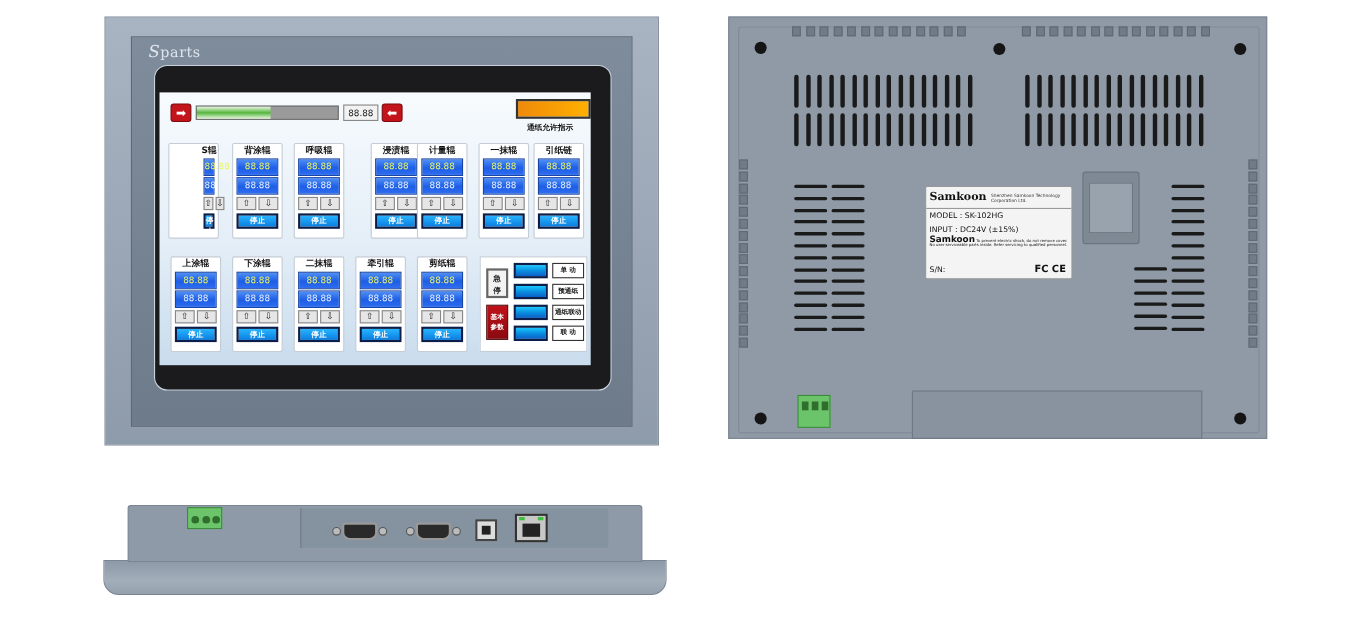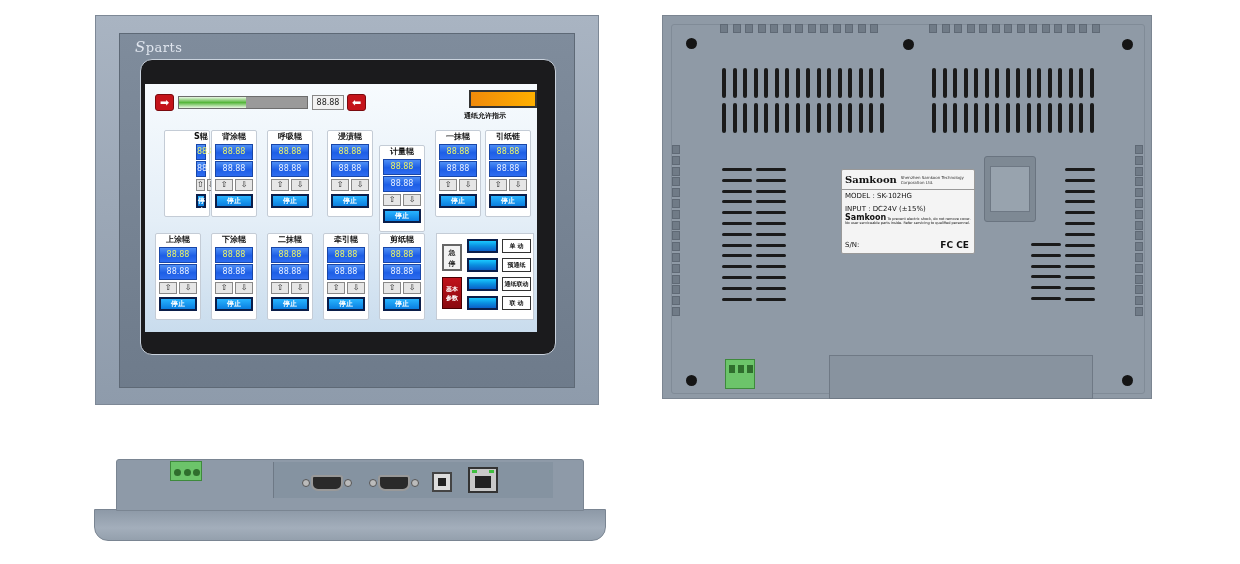--- a/index.html
+++ b/index.html
@@ -90,24 +90,24 @@
 </div>
 
 <div class="screen" style="left:145px;top:84px;">
   <div class="abs arrow-btn" style="left:10px;top:10px;">➡</div>
   <div class="abs progress" style="left:33px;top:12px;">
     <div class="progress-fill" id="pfill" style="width: 52%;"></div>
   </div>
   <div class="abs readout" style="left:167px;top:11px;">88.88</div>
   <div class="abs arrow-btn" style="left:202px;top:10px;">⬅</div>
   <div class="abs indicator" style="left:324px;top:6px;"></div>
-  <div class="abs indicator-label" style="left:319px;top:27px;">通纸允许指示</div>
+  <div class="abs indicator-label" style="left:334px;top:27px;">通纸允许指示</div>
 
   <div id="row1">
-      <div class="card" style="left: 19px; top: 46px; padding-left: 28px;">
+      <div class="card" style="left: 8px; top: 46px; padding-left: 28px;">
         <div class="card-title">S辊</div>
        <div class="val y">88.88</div>
        <div class="val w">88.88</div>
        <div class="updown">
           <div class="ud">⇧</div>
           <div class="ud">⇩</div>
         </div>
        <div class="stop">停止</div>
       </div>
       <div class="card" style="left: 66px; top: 46px;">
@@ -123,31 +123,31 @@
       <div class="card" style="left: 122px; top: 46px;">
         <div class="card-title">呼吸辊</div>
        <div class="val y">88.88</div>
        <div class="val w">88.88</div>
        <div class="updown">
           <div class="ud">⇧</div>
           <div class="ud">⇩</div>
         </div>
        <div class="stop">停止</div>
       </div>
-      <div class="card" style="left: 182px; top: 46px;">
+      <div class="card" style="left: 192px; top: 46px;">
         <div class="card-title">浸渍辊</div>
        <div class="val y">88.88</div>
        <div class="val w">88.88</div>
        <div class="updown">
           <div class="ud">⇧</div>
           <div class="ud">⇩</div>
         </div>
        <div class="stop">停止</div>
       </div>
-      <div class="card" style="left: 234px; top: 46px; margin-top: 15px;">
+      <div class="card" style="left: 234px; top: 46px;">
         <div class="card-title">计量辊</div>
        <div class="val y">88.88</div>
        <div class="val w">88.88</div>
        <div class="updown">
           <div class="ud">⇧</div>
           <div class="ud">⇩</div>
         </div>
        <div class="stop">停止</div>
       </div>
       <div class="card" style="left: 290px; top: 46px;">

